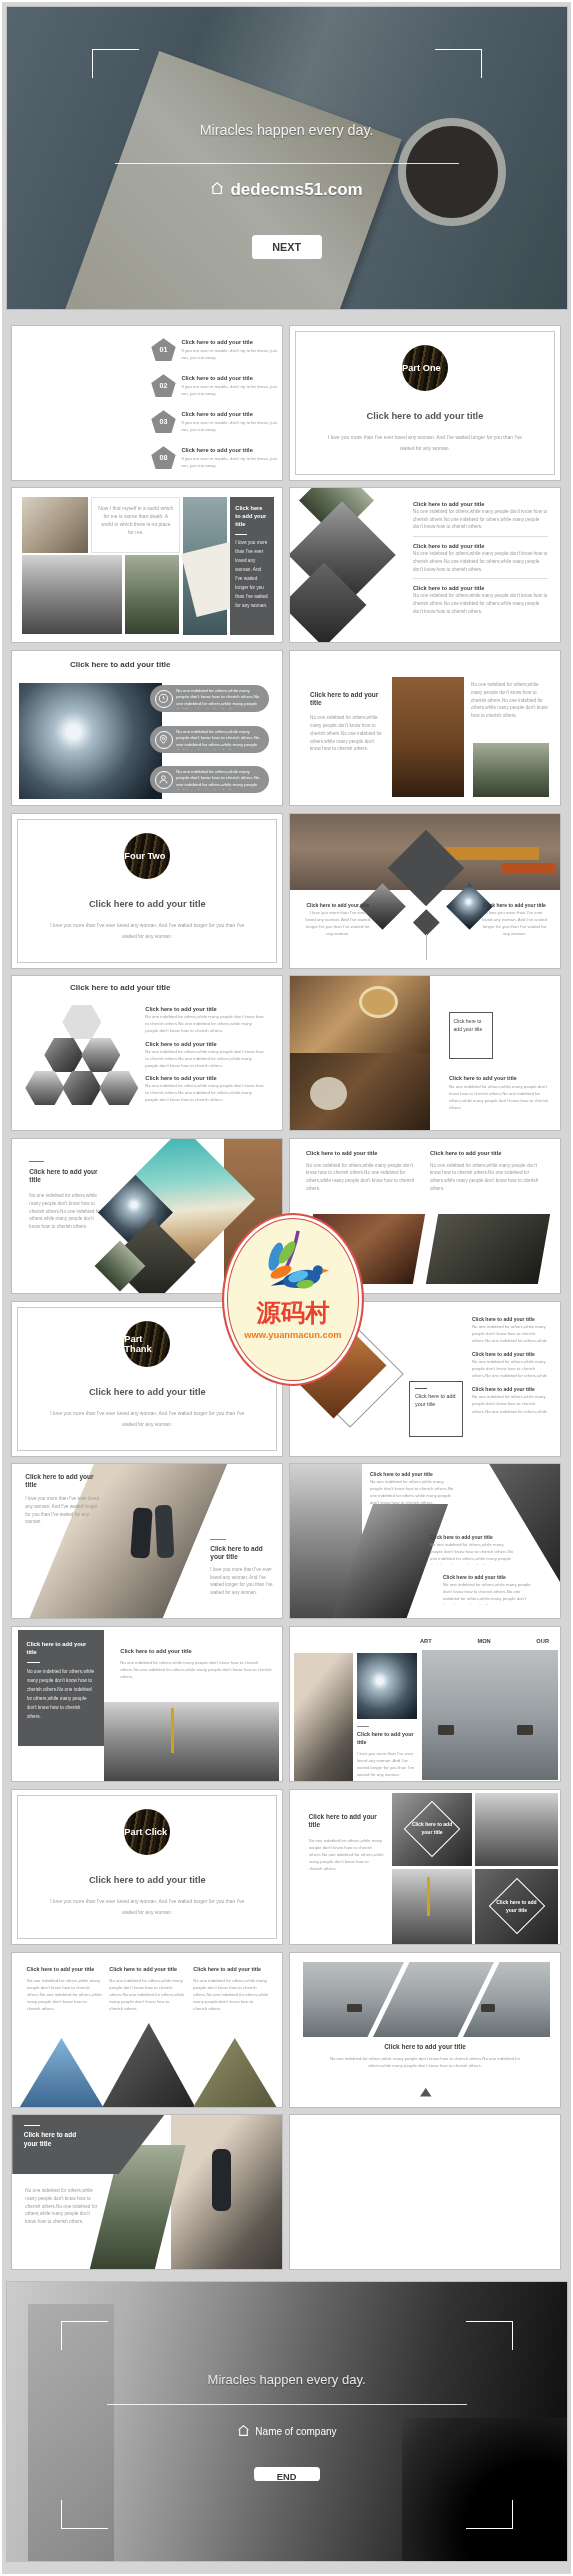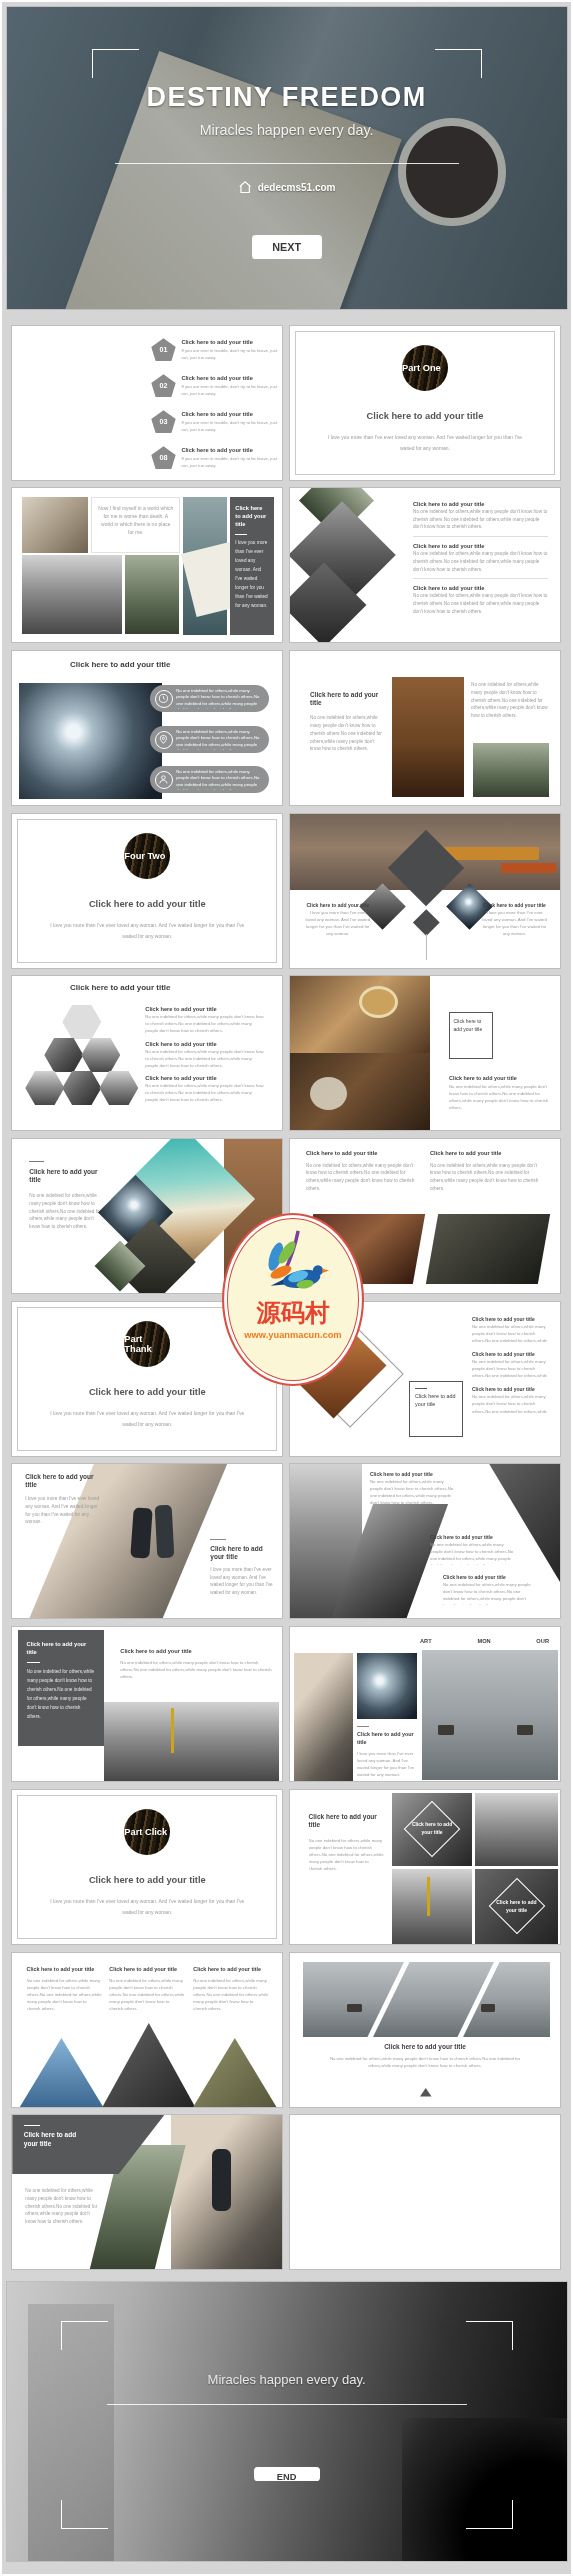--- a/index.html
+++ b/index.html
@@ -78,29 +78,28 @@
 <body>
 
 <div class="page">
 
   <section class="slide g-hero" style="left:3.6px;top:3.6px;width:562px;height:304px">
     <div class="abs" style="left:93px;top:79px;width:258px;height:301px;background:linear-gradient(25deg,#cfc4ae,#e9e2d2 60%,#b6a98e);transform:rotate(20deg);box-shadow:4.3px 2.9px 7.2px rgba(0,0,0,.35)"></div>
     <div class="abs" style="right:61px;top:111px;width:108px;height:108px;border-radius:50%;background:#241510;border:8px solid #ded8cc"></div>
     <div class="abs" style="inset:0;background:rgba(64,78,88,.38)"></div>
     <div class="corner tl" style="left:85px;top:42px"></div>
     <div class="corner tr" style="right:85px;top:42px"></div>
-    <h1 class="abs white ctr" style="left:0;right:0;top:75px;font-size:27px;letter-spacing:1.4px;text-shadow:0 1.4px 2.2px rgba(0,0,0,.45)">DESTINY FREEDOM</h1>
     <p class="abs ctr" style="left:0;right:0;top:115px;font-size:14.3px;color:#f2f2f2;text-shadow:0 0.7px 1.4px rgba(0,0,0,.4)">Miracles happen every day.</p>
     <div class="hline" style="left:108px;right:108px;top:156px"></div>
     <div class="abs" style="left:0;right:0;top:173px;display:flex;justify-content:center;align-items:center;gap:5.7px">
       <span><svg width="14.3" height="14.3" viewBox="0 0 24 24" fill="none" stroke="#fff" stroke-width="2">
             <path d="M3 11 12 3l9 8"></path>
             <path d="M5 10v11h14V10"></path>
           </svg></span>
-      <span class="white bold" style="font-size:10px;text-shadow:0 0.7px 1.4px rgba(0,0,0,.4)">dedecms51.com</span>
+      <span class="white bold" style="font-size:17px;text-shadow:0 0.7px 1.4px rgba(0,0,0,.4)">dedecms51.com</span>
     </div>
     <div class="btn" style="left:50%;transform:translateX(-50%);top:228px;width:70px;height:24.4px;line-height:24.4px;font-size:10.8px">NEXT</div>
   </section>
 
   <section class="slide thumb col-l r1">
     <div class="abs" style="left:139px;top:5.7px;width:128px">
       <div class="blk" style="display:flex;gap:5.7px;align-items:center;height:36px">
         <div class="pent">01</div>
         <div class="ovh">
             <h4 class="f8">Click here to add your title</h4>
@@ -473,20 +472,27 @@
 
   <section class="slide g-final" style="left:3.6px;top:2279px;width:562px;height:281px">
     <div class="abs" style="left:21.5px;top:21.5px;width:86px;height:259px;background:linear-gradient(180deg,#9a9a9a,#6f6f6f);opacity:.55"></div>
     <div class="abs" style="right:0;bottom:0;width:165px;height:143px;background:radial-gradient(circle at 80% 80%,#000 0 40%,#1c1c1c 70%,transparent 100%)"></div>
     <div class="corner tl" style="left:54px;top:39px"></div>
     <div class="corner tr" style="right:54px;top:39px"></div>
     <div class="corner bl" style="left:54px;bottom:32px"></div>
     <div class="corner br" style="right:54px;bottom:32px"></div>
     <p class="abs ctr" style="left:0;right:0;top:90px;font-size:13px;color:#e8e8e8;text-shadow:0 0.7px 1.4px rgba(0,0,0,.4)">Miracles happen every day.</p>
     <div class="hline" style="left:100px;right:100px;top:122px"></div>
+    <div class="abs" style="left:0;right:0;top:142px;display:flex;justify-content:center;align-items:center;gap:5.7px">
+      <span><svg width="13" height="13" viewBox="0 0 24 24" fill="none" stroke="#fff" stroke-width="2">
+            <path d="M3 11 12 3l9 8"></path>
+            <path d="M5 10v11h14V10"></path>
+          </svg></span>
+      <span class="white" style="font-size:10px">Name of company</span>
+    </div>
     <div class="btn" style="left:50%;transform:translateX(-50%);top:185px;width:66px;height:14px;line-height:21.5px;font-size:9.3px">END</div>
   </section>
 
   <div class="wm">
     <div style="margin-top:10px">
       <svg width="86" height="69" viewBox="0 0 100 80">
         <path d="M56 2 C52 22 46 38 38 54" stroke="#7a3fa0" stroke-width="4" fill="none"></path>
         <ellipse cx="30" cy="32" rx="7" ry="17" fill="#3a8fd0" transform="rotate(18 30 32)"></ellipse>
         <ellipse cx="43" cy="27" rx="6" ry="15" fill="#7ec144" transform="rotate(34 43 27)"></ellipse>
         <ellipse cx="36" cy="50" rx="13" ry="6" fill="#f07a1e" transform="rotate(-24 36 50)"></ellipse>

